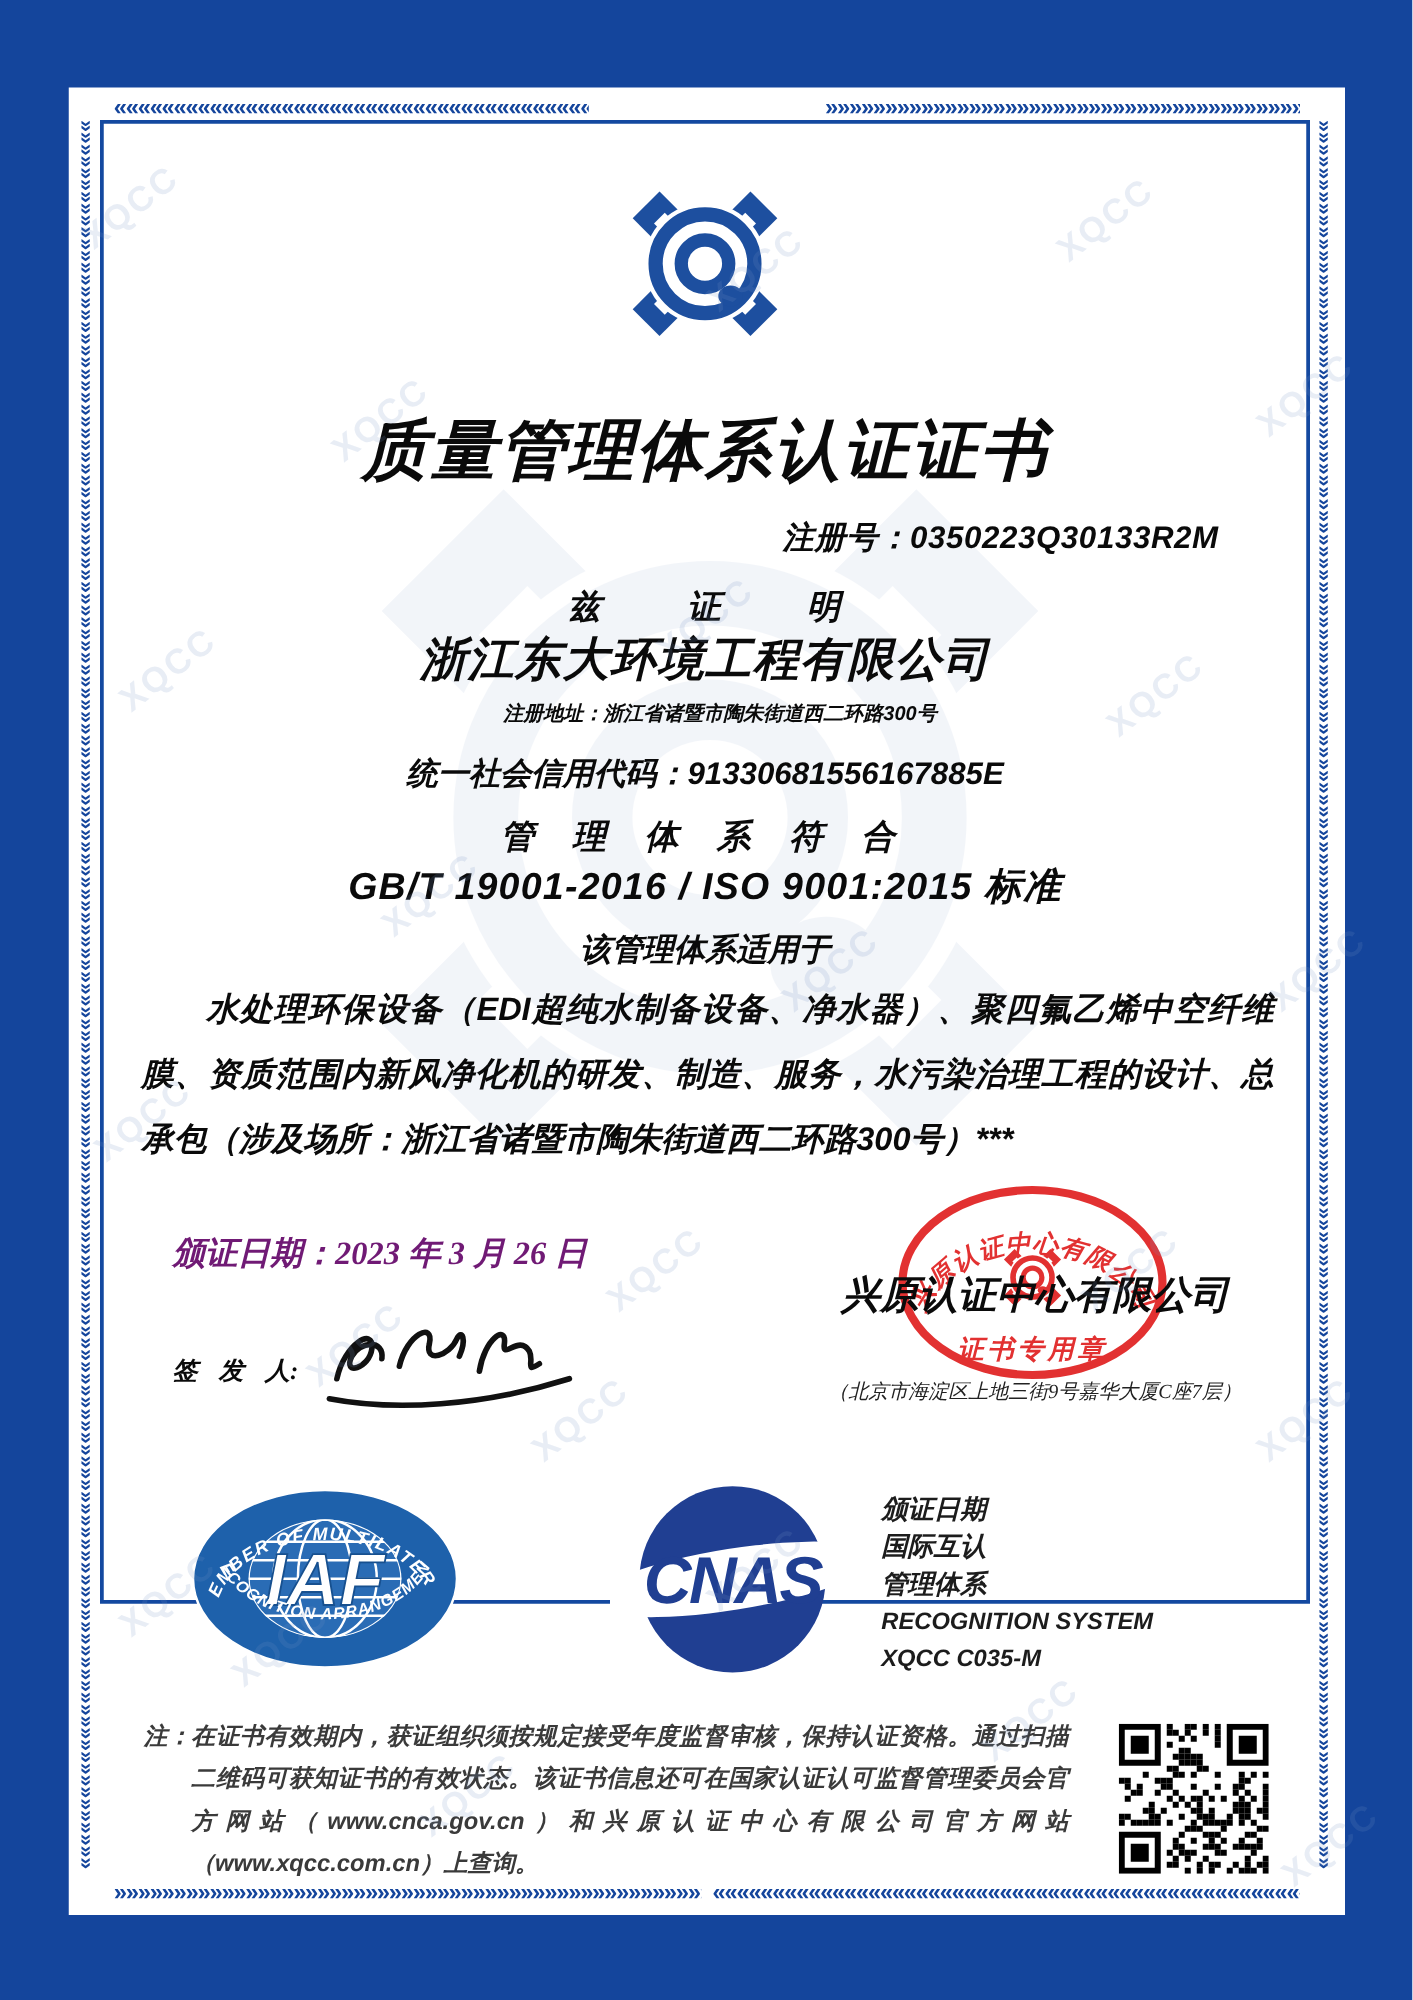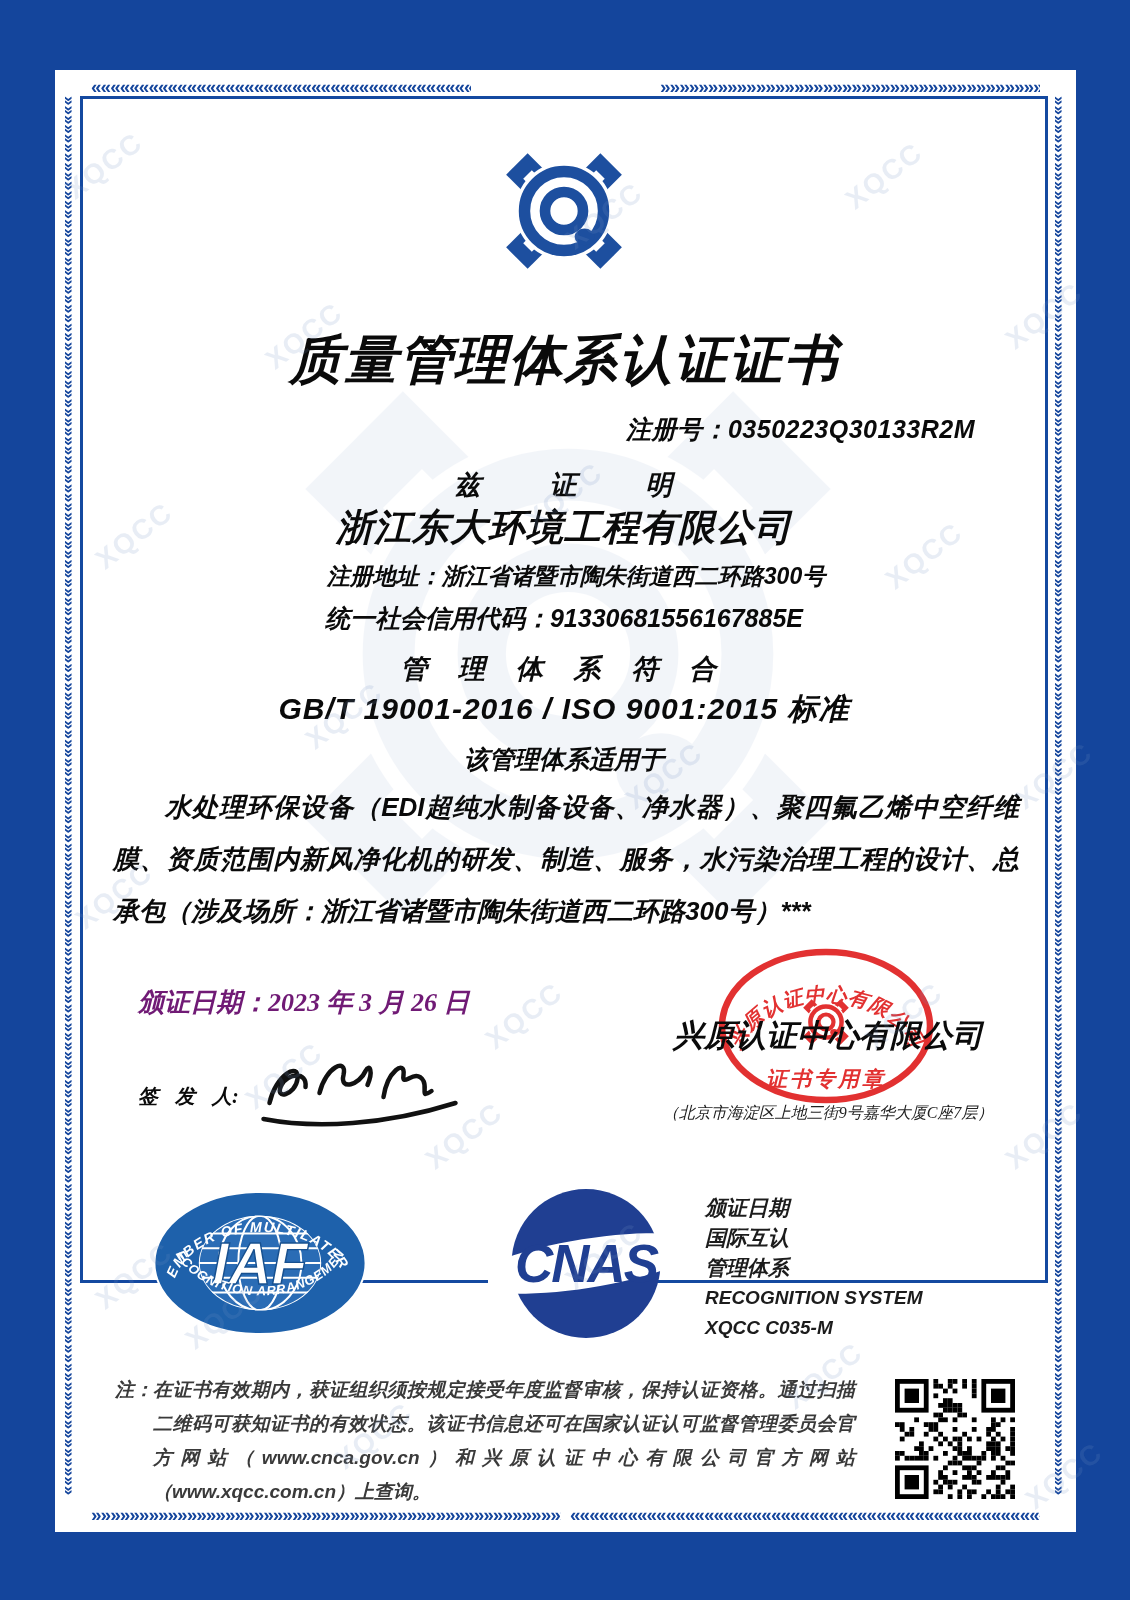--- a/index.html
+++ b/index.html
@@ -13,21 +13,21 @@
   .inner{position:absolute;left:25px;top:26px;width:968px;height:1187px;border:3px solid #1449a0;box-sizing:border-box;font-style:italic;}
   .ctr{position:absolute;left:0;right:0;text-align:center;color:#0a0a0a;}
   .wm-emblem{position:absolute;left:140px;top:210px;width:690px;opacity:.05;z-index:0;}
   .wm-layer{position:absolute;inset:0;z-index:6;pointer-events:none;}
   .wm{position:absolute;font-weight:700;font-size:28px;color:rgba(120,150,195,.17);transform:rotate(-38deg);letter-spacing:2px;}
   .z2{z-index:2;}
   .title{top:226px;font-size:53px;font-weight:900;letter-spacing:2px;}
   .regline{position:absolute;top:314px;right:70px;font-size:25px;font-weight:800;color:#0a0a0a;letter-spacing:.5px;}
   .certify{top:368px;font-size:27px;font-family:"Liberation Serif",serif;font-weight:600;word-spacing:58px;letter-spacing:2px;}
   .company{top:404px;font-size:37px;font-weight:800;letter-spacing:1px;}
-  .addr{top:462px;font-size:23px;font-weight:600;padding-left:24px;}
+  .addr{top:462px;font-size:16px;font-weight:600;padding-left:24px;}
   .credit{top:503px;font-size:25px;font-weight:600;}
   .conform{top:552px;font-size:27px;font-family:"Liberation Serif",serif;font-weight:600;letter-spacing:12px;}
   .standard{top:590px;font-size:30px;font-weight:800;letter-spacing:1px;}
   .scopeintro{top:644px;font-size:25px;font-weight:600;}
   .scope{position:absolute;top:682px;left:30px;width:906px;font-size:26px;font-weight:600;line-height:52px;text-align:justify;text-indent:2em;color:#0a0a0a;}
   .dateline{position:absolute;left:55px;font-family:"Liberation Serif",serif;font-size:26px;font-weight:600;color:#701a75;}
   .d1{top:886px;}
   .d2{top:924px;}
   .d2 sup{font-size:14px;}
   .signer{top:984px;position:absolute;left:55px;font-family:"Liberation Serif",serif;font-size:20px;font-weight:600;word-spacing:12px;color:#0a0a0a;}

